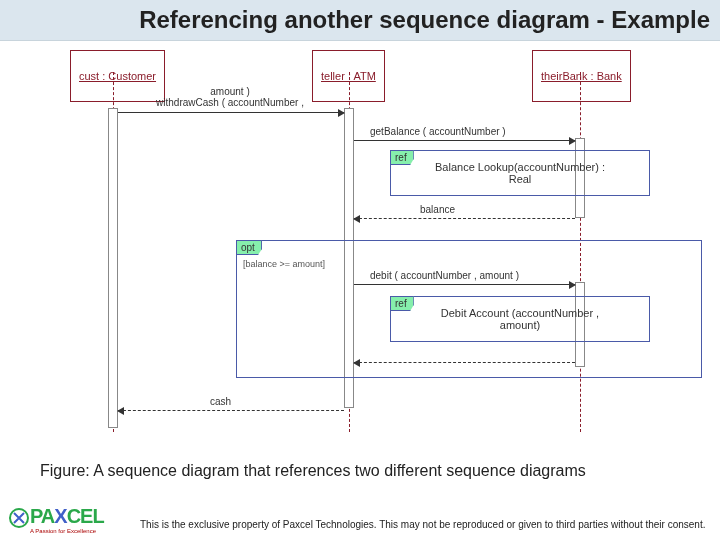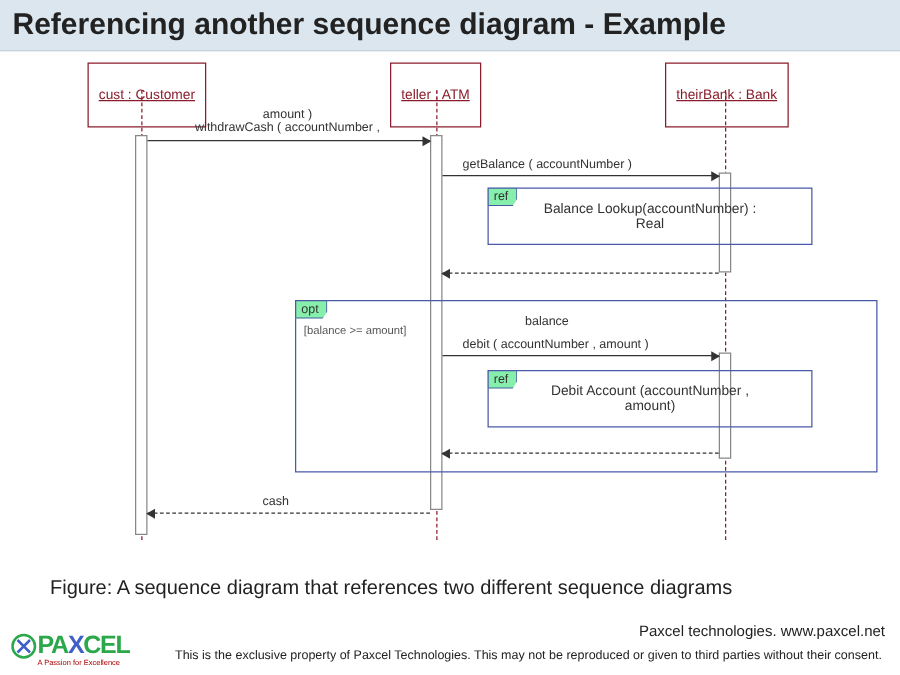--- a/index.html
+++ b/index.html
@@ -3,21 +3,21 @@
 <meta charset="utf-8">
 <style>
   * { box-sizing: border-box; margin: 0; padding: 0; }
   html, body { width: 720px; height: 540px; font-family: Arial, sans-serif; background: #fff; color: #222; }
   .slide { width: 720px; height: 540px; position: relative; background: #fff; }
   .title-bar {
     background: #dbe6ee;
     padding: 6px 10px;
     border-bottom: 1px solid #c8d4dc;
   }
-  .title-bar h1 { font-size: 24px; font-weight: bold; color: #222; }
+  .title-bar h1 { font-size: 24px; font-weight: bold; color: #222; text-align: right; }
   .diagram {
     position: absolute;
     top: 50px; left: 60px;
     width: 600px; height: 400px;
   }
   .lifeline-head {
     position: absolute;
     top: 0;
     border: 1px solid #8a1d2b;
     color: #8a1d2b;
@@ -156,21 +156,21 @@
       </div>
 
     <div class="frame" style="left:330px; top:100px; width:260px; height:46px;">
       <div class="frame-tab">ref</div>
       <div class="frame-body" style="top:10px;">
         <div>Balance Lookup(accountNumber) :</div>
         <div>Real</div>
       </div>
     </div>
 
-    <div class="msg" style="left:360px; top:154px;margin-top:48px;">balance</div>
+    <div class="msg" style="left:360px; top:154px;">balance</div>
     <div class="arrow dashed" style="left:294px; top:168px; width:221px;">
         <span class="head-l"></span>
       </div>
 
     <div class="frame" style="left:176px; top:190px; width:466px; height:138px;">
       <div class="frame-tab">opt</div>
       <div class="guard" style="left:6px; top:18px;">[balance &gt;= amount]</div>
     </div>
 
     <div class="msg" style="left:310px; top:220px;">debit ( accountNumber , amount )</div>
@@ -205,17 +205,16 @@
         <svg width="22" height="22" viewBox="0 0 22 22">
           <circle cx="11" cy="11" r="9" fill="none" stroke="#2aa84a" stroke-width="2"></circle>
           <path d="M6 6 L16 16 M16 6 L6 16" stroke="#4060c8" stroke-width="2"></path>
         </svg>
       </div>
       <div>
         <span><span class="p">PA</span><span class="a">X</span><span class="p">CEL</span></span>
         <span class="tag">A Passion for Excellence</span>
       </div>
     </div>
-    <div class="credit">Paxcel technologies. www.paxcel.net</div>
     <div class="disclaimer">This is the exclusive property of Paxcel Technologies. This may not be reproduced or given to third parties without their consent.</div>
   </div>
 
 </div>
 
 </body></html>

